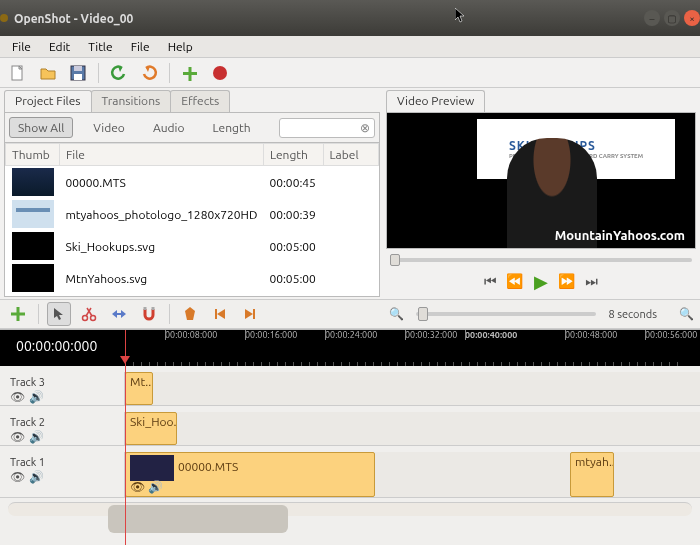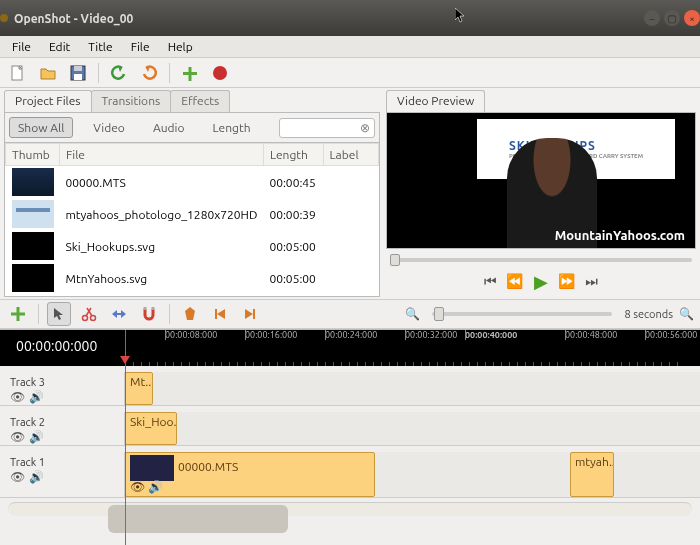--- a/index.html
+++ b/index.html
@@ -57,21 +57,21 @@
 .previewscrub .knob { position:absolute; left:0; top:-4px; width:10px; height:12px; background:#e0ddd8; border:1px solid #999; border-radius:2px; }
 .playctrls { height: 32px; display:flex; align-items:center; justify-content:center; gap:10px; }
 .playbtn { cursor:pointer; color:#555; font-size:14px; }
 .playbtn.play { color:#4aa020; font-size:18px; }
 
 
 .tltoolbar { height: 30px; border-top: 1px solid #ccc; border-bottom: 1px solid #ccc; display:flex; align-items:center; padding: 0 6px; gap:6px; background:#f0efed; }
 .tltoolbar .spacer { flex:1; }
 .zoomslider { width:180px; height:4px; background:#ccc; border-radius:2px; position:relative; margin: 0 6px; }
 .zoomslider .zknob { position:absolute; left:2px; top:-5px; width:10px; height:14px; background:#e0ddd8; border:1px solid #999; border-radius:2px; }
-.zoomtxt { font-size: 11px; color:#444; margin-right:0; }
+.zoomtxt { font-size: 11px; color:#444; margin-right:16px; }
 
 
 .timeline { background:#f0efed; border-top:1px solid #bbb; height: 226px; overflow:hidden; position:relative; }
 .ruler { height: 36px; background: #000; color: #aaa; position: relative; overflow:hidden; }
 .ruler .cur { position:absolute; left:16px; top:8px; color:#fff; font-size:14px; }
 .ruler .ticks { position:absolute; left:125px; right:0; top:0; height:36px; }
 .ruler .tick { position:absolute; top:0; width:68px; font-size:9px; color:#bbb; text-align:left; }
 .ruler .tick::before { content:""; position:absolute; left:0; bottom:0; width:1px; height:10px; background:#888; }
 .ruler .minor { position:absolute; bottom:0; height:4px; width:1px; background:#555; }
 .playhead { position:absolute; left:125px; top:0; bottom:0; width:1px; background:#d44; z-index:5; }

